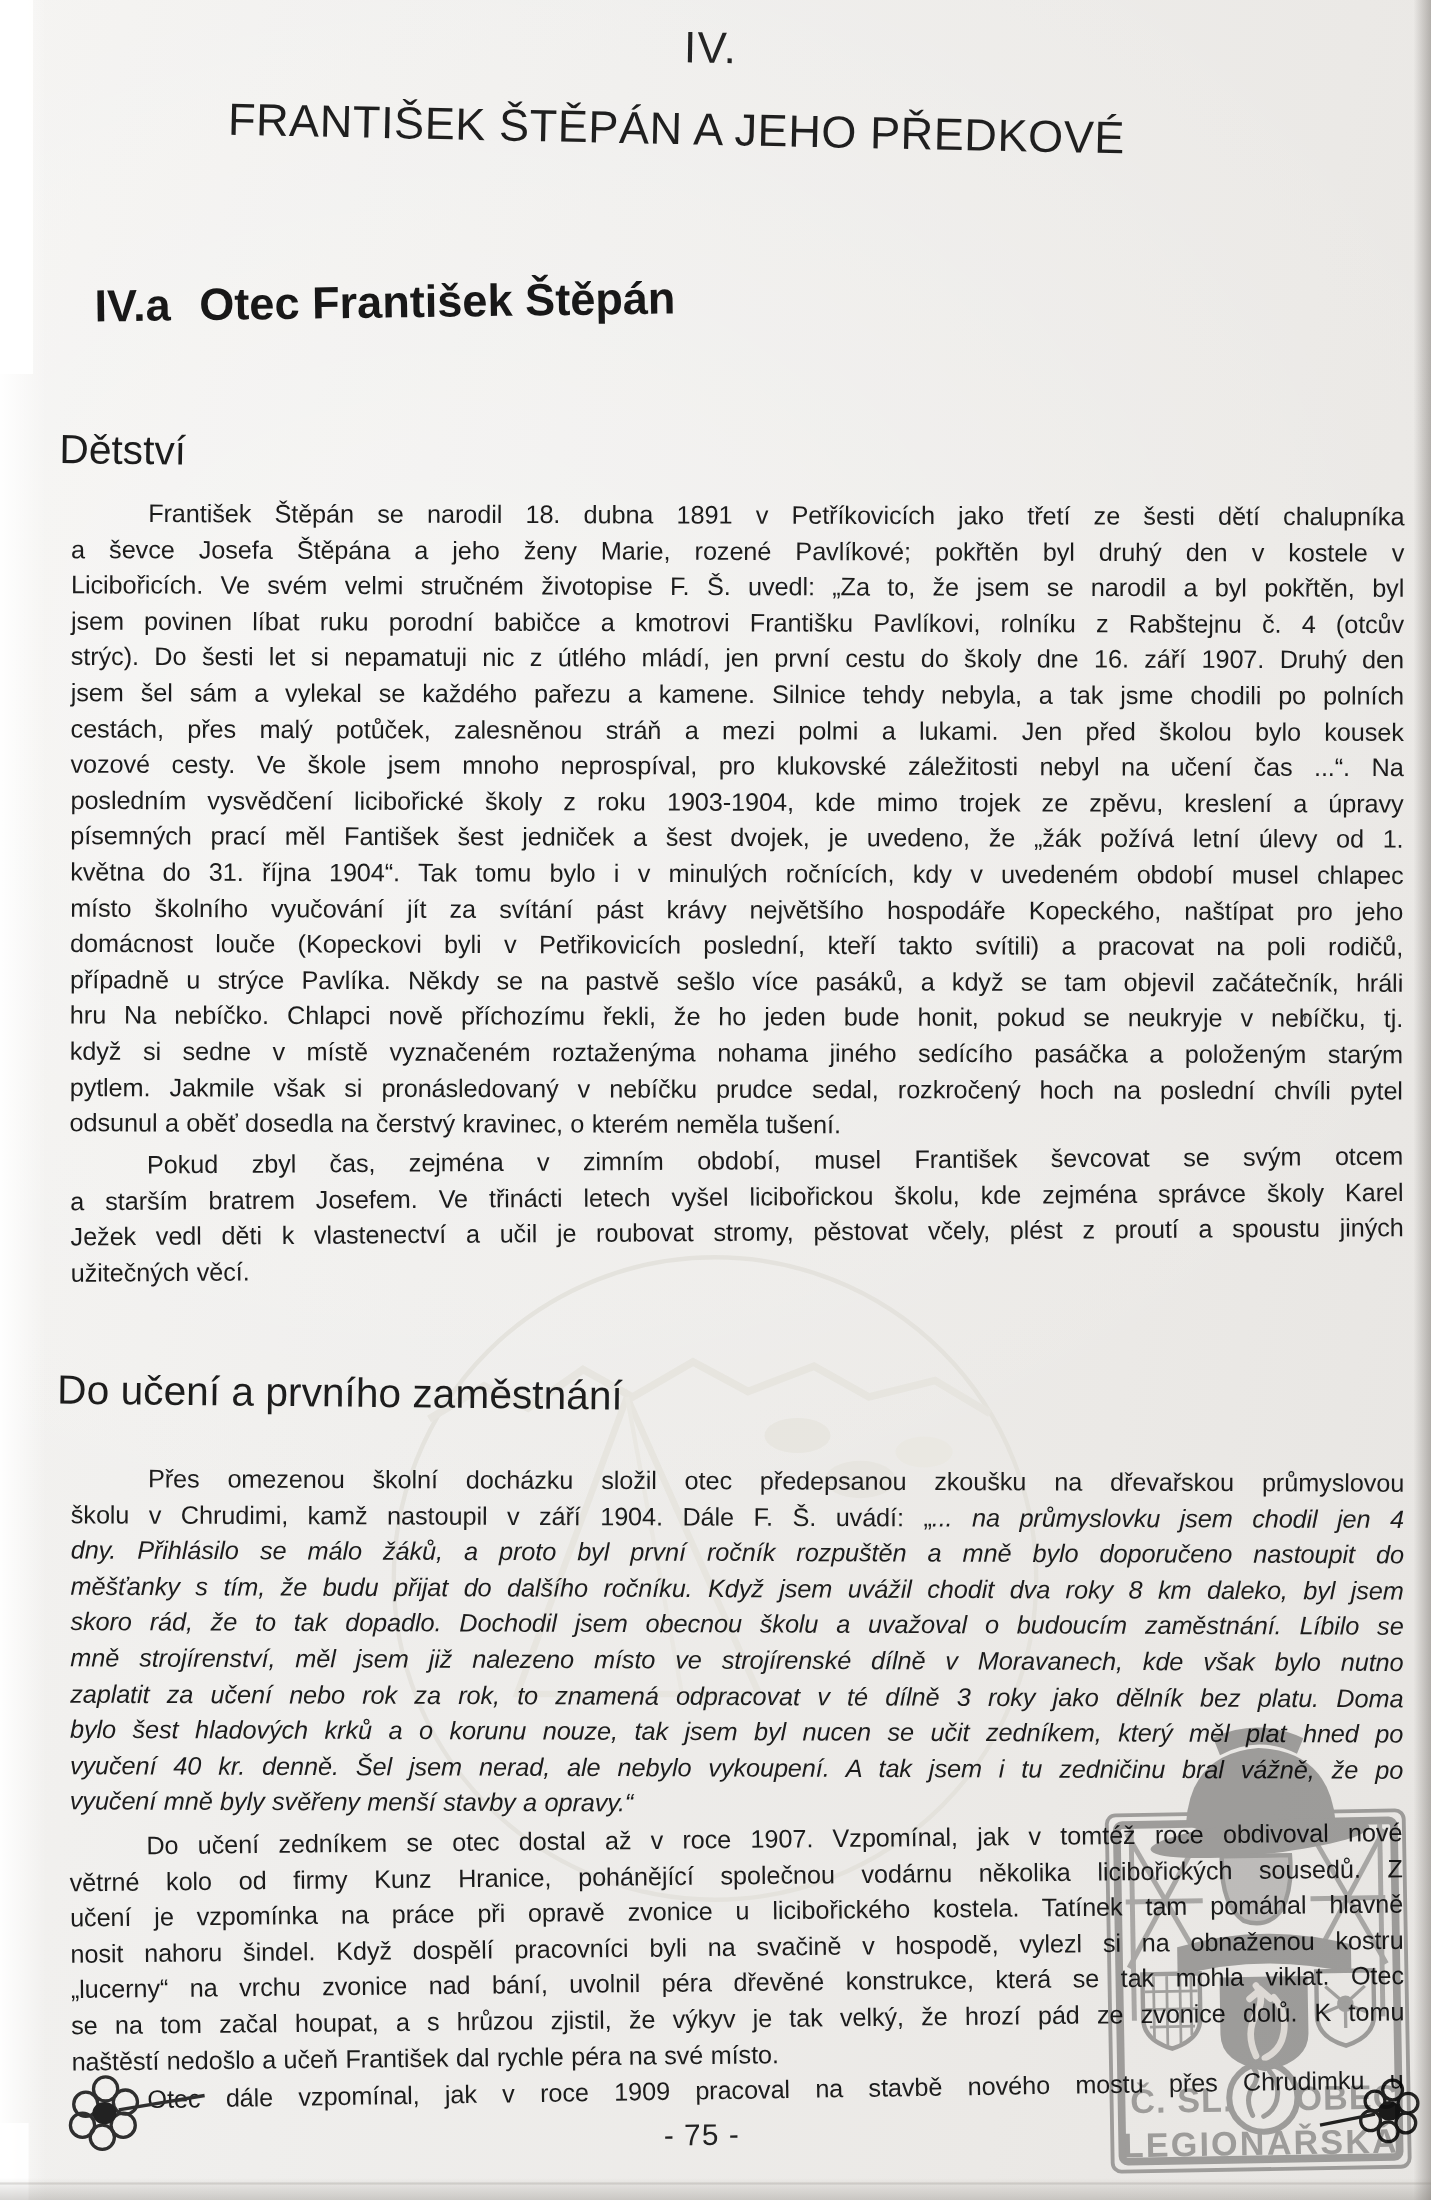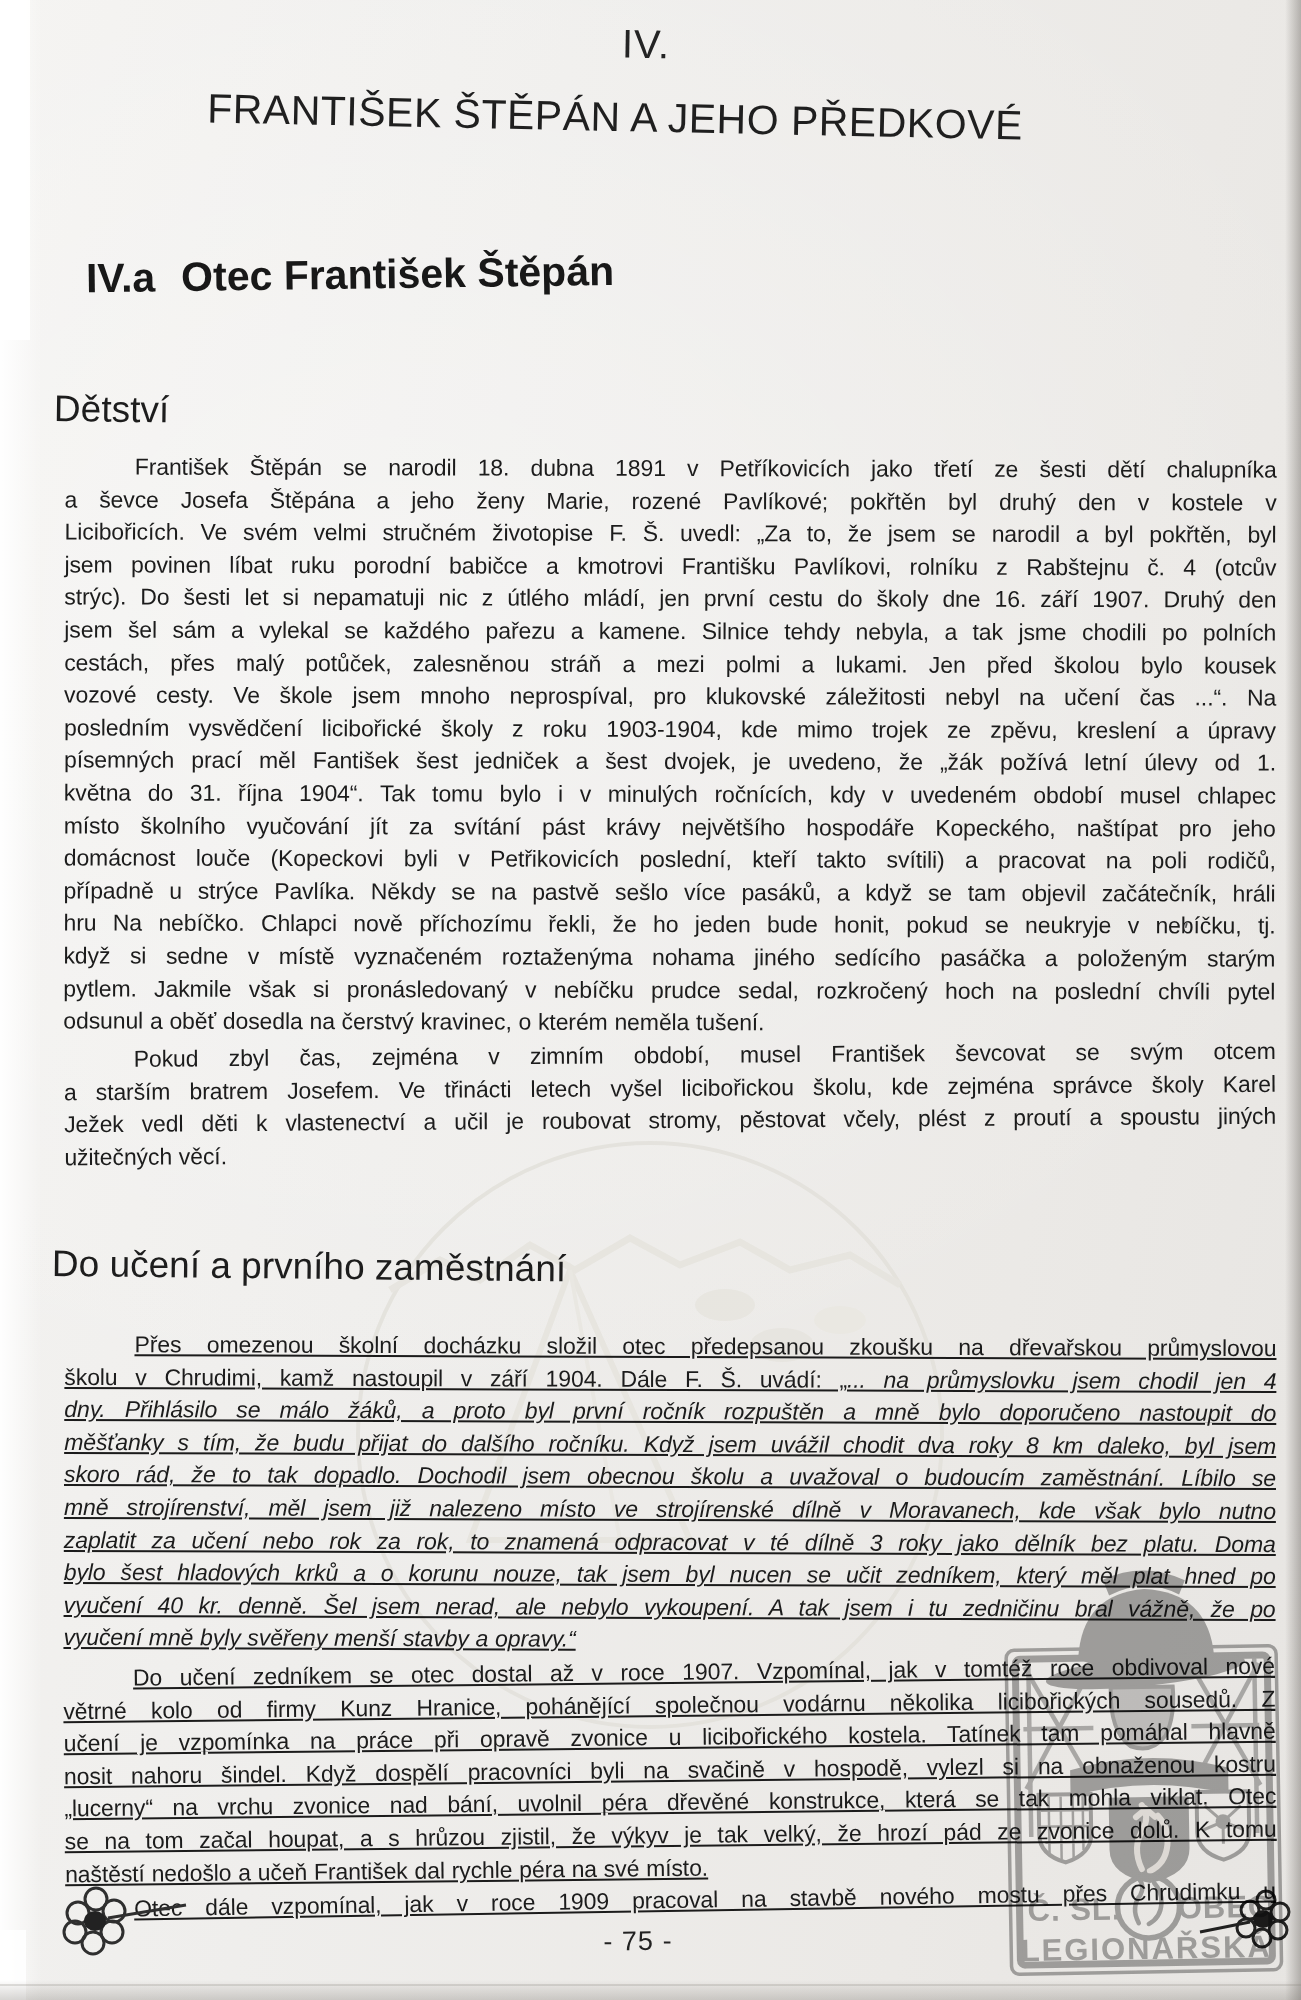--- a/index.html
+++ b/index.html
@@ -31,21 +31,21 @@
     letter-spacing:.5px;transform:rotate(1.2deg);color:#1f1f1f;transform-origin:center;}
   .section-head{left:38px;top:256px;font-size:41px;font-weight:bold;
     transform:rotate(-0.8deg);transform-origin:left center;color:#181818;}
   .section-head .num{margin-right:26px;margin-left:48px;}
   .h2{font-size:37px;color:#1d1d1d;}
   .h2.detstvi{left:54px;top:388px;transform:rotate(0.7deg);transform-origin:left center;}
   .h2.douceni{left:52px;top:1243px;transform:rotate(0.6deg);transform-origin:left center;}
 
   .paras{left:64px;width:1212px;}
   #sec1-paras{top:452px;}
-  #sec2-paras{top:1330px;text-decoration:underline;}
+  #sec2-paras{top:1330px;}
   .para{transform-origin:50% 50%;}
   .line{
     font-size:23px;line-height:32.6px;white-space:nowrap;
     text-align:justify;letter-spacing:-0.1px;word-spacing:.5px;
     color:#1c1c1c;
   }
   .line{white-space:normal;}
   .line{text-align-last:justify;}
   .line.last{text-align-last:left;}
   .para .line.first{text-indent:70px;}

